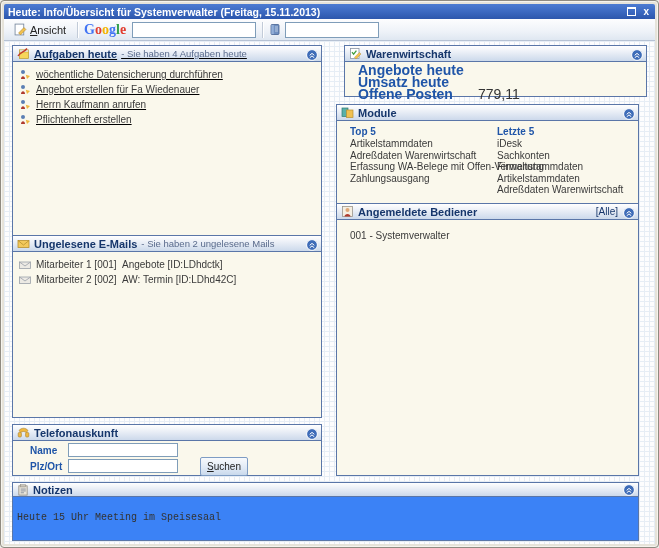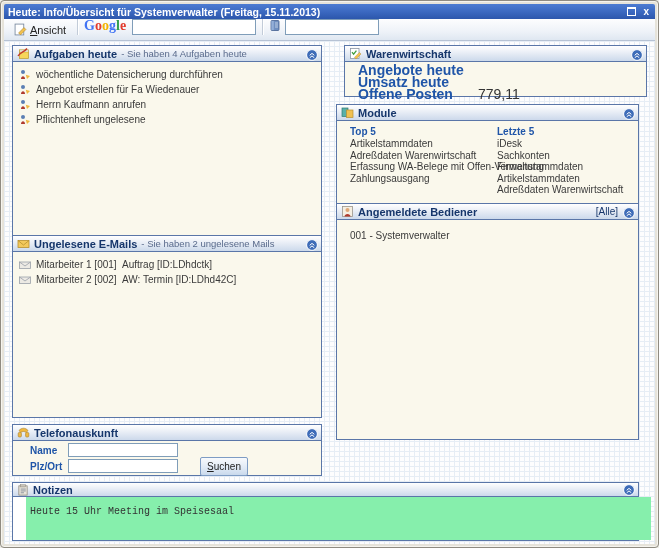--- a/index.html
+++ b/index.html
@@ -26,21 +26,21 @@
   .titlebar .title{flex:1;white-space:nowrap;overflow:hidden;}
   .win-controls{display:flex;align-items:center;gap:7px;margin-right:2px;}
   .restore-btn{width:10px;height:10px;display:flex;align-items:center;justify-content:center;cursor:pointer;}
   .restore-glyph{width:7px;height:6px;border:1px solid #fff;border-top-width:2px;display:inline-block;}
   .close-btn{color:#fff;font-size:10px;font-weight:bold;cursor:pointer;line-height:10px;}
   
   .toolbar{
     position:absolute;left:3px;right:3px;top:18px;height:22px;
     background:linear-gradient(180deg,#fdfdfe 0%,#eef2f8 60%,#dfe7f1 100%);
     border-bottom:1px solid #b6c2d4;
-    display:flex;box-sizing:border-box;padding:0 5px;
+    display:flex;align-items:center;box-sizing:border-box;padding:0 5px;
   }
   .tb-btn{display:flex;align-items:center;gap:3px;font-size:11px;color:#222;
     padding:1px 4px;border:1px solid transparent;border-radius:2px;cursor:pointer;}
   .tb-sep{width:1px;height:16px;background:#c2cbd8;margin:0 6px;box-shadow:1px 0 0 #fff;}
   .google-logo{font-family:"Liberation Serif","DejaVu Serif",serif;font-weight:bold;
     font-size:14px;letter-spacing:0;line-height:14px;margin-right:6px;cursor:pointer;}
   .gl-b{color:#4274f4;} .gl-r{color:#e23c2f;} .gl-y{color:#f4b400;} .gl-g{color:#34a04e;}
   .tb-input{height:14px;border:1px solid #7f9db9;background:#fff;font-size:10px;
     padding:0 2px;box-sizing:content-box;}
   .tb-input.wide{width:118px;}
@@ -96,31 +96,31 @@
     background:linear-gradient(180deg,#f8fafc,#dfe9f5 60%,#c9d9ec);
     border:1px solid #7e9cc4;border-radius:2px;font-size:10px;color:#222;
     display:flex;align-items:center;justify-content:center;cursor:pointer;
     font-family:"Liberation Sans",sans-serif;
     text-align:right;
   }
   
   .notizen-body{background:#fff;}
   .notizen-text{
     width:100%;height:100%;box-sizing:border-box;border:none;resize:none;
-    background:#86efac;font-family:"Liberation Mono","DejaVu Sans Mono",monospace;
-    font-size:10px;color:#333;padding:9px 4px;outline:none;margin-left:13px;
+    background:#3b82f6;font-family:"Liberation Mono","DejaVu Sans Mono",monospace;
+    font-size:10px;color:#333;padding:15px 4px;outline:none;
   }
   u{text-decoration:underline;}
   
-  #p-aufgaben {left:8px;  top:4px;   width:310px;height:212px;}
+  #p-aufgaben {left:8px;  top:4px;   width:310px;height:212px;text-decoration:underline;}
   #p-emails   {left:8px;  top:194px; width:310px;height:183px;}
   #p-telefon  {left:8px;  top:383px; width:310px;height:52px;}
   #p-ww       {left:332px;top:4px;   width:303px;height:52px;margin-left:8px;}
   #p-module   {left:332px;top:63px;  width:303px;height:101px;}
-  #p-bediener {left:332px;top:162px; width:303px;height:237px;}
+  #p-bediener {left:332px;top:162px; width:303px;height:273px;}
   #p-notizen  {left:8px;  top:441px; width:627px;height:59px;}
 </style>
 </head>
 <body>
 
 <div class="frame">
 
   <div class="titlebar">
     <span class="title">Heute: Info/Übersicht für Systemverwalter (Freitag, 15.11.2013)</span>
     <span class="win-controls">
@@ -193,21 +193,21 @@
               <path d="M6.8 5.8 L11 7 L8 10 Z" fill="#f0b840"></path>
             </svg>
           <span>Herrn Kaufmann anrufen</span>
         </div>
         <div class="task-row">
           <svg class="ricon" width="12" height="12" viewBox="0 0 12 12">
               <circle cx="4" cy="3" r="2" fill="#5b7fb4"></circle>
               <path d="M2 10 C2 6.2,6 6.2,6 10 Z" fill="#b03a2e"></path>
               <path d="M6.8 5.8 L11 7 L8 10 Z" fill="#f0b840"></path>
             </svg>
-          <span>Pflichtenheft ungelesene</span>
+          <span>Pflichtenheft erstellen</span>
         </div>
       </div>
     </div>
 
     <div class="panel" id="p-emails">
       <div class="panel-header">
         <svg class="hicon" width="13" height="13" viewBox="0 0 13 13">
           <rect x="1" y="3.5" width="11" height="7" fill="#f3c95c" stroke="#b8902e" stroke-width="0.8"></rect>
           <path d="M1 3.5 L6.5 8 L12 3.5" stroke="#b8902e" fill="none" stroke-width="0.8"></path>
         </svg>
@@ -220,21 +220,21 @@
           </svg>
         </span>
       </div>
       <div class="panel-body rows-pad">
         <div class="mail-row">
           <svg class="ricon" width="12" height="12" viewBox="0 0 12 12">
               <rect x="0.5" y="3" width="11" height="6.5" fill="#eceae4" stroke="#9aa0a8" stroke-width="0.8"></rect>
               <path d="M0.5 3 L6 7 L11.5 3" stroke="#9aa0a8" fill="none" stroke-width="0.8"></path>
             </svg>
           <span class="mail-from">Mitarbeiter 1 [001]</span>
-          <span class="mail-subject">Auftrag [ID:LDhdctk]</span>
+          <span class="mail-subject">Angebote [ID:LDhdctk]</span>
         </div>
         <div class="mail-row">
           <svg class="ricon" width="12" height="12" viewBox="0 0 12 12">
               <rect x="0.5" y="3" width="11" height="6.5" fill="#eceae4" stroke="#9aa0a8" stroke-width="0.8"></rect>
               <path d="M0.5 3 L6 7 L11.5 3" stroke="#9aa0a8" fill="none" stroke-width="0.8"></path>
             </svg>
           <span class="mail-from">Mitarbeiter 2 [002]</span>
           <span class="mail-subject">AW: Termin [ID:LDhd42C]</span>
         </div>
       </div>

